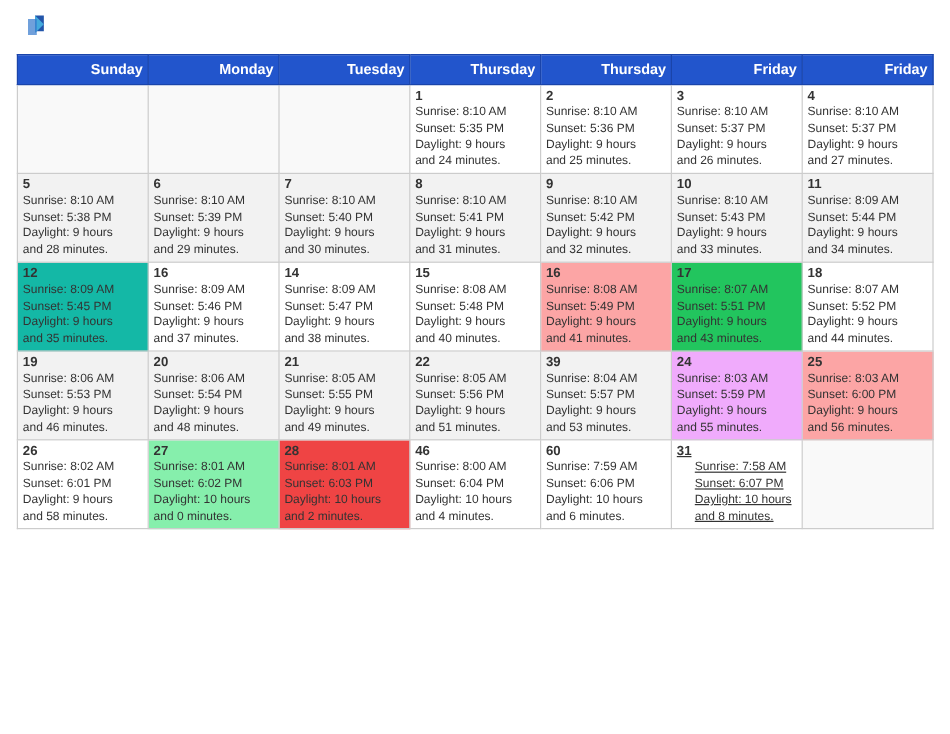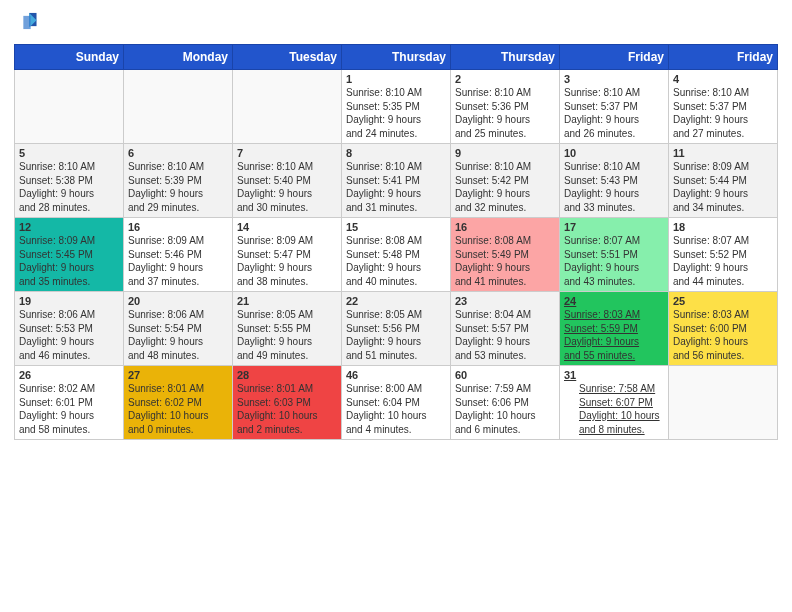--- a/index.html
+++ b/index.html
@@ -247,21 +247,21 @@
 Daylight: 9 hours
 and 40 minutes.</div>
           </td>
           <td style="background: #fca5a5;">
             <span class="day-num">16</span>
             <div class="day-info" style="white-space: pre-line;">Sunrise: 8:08 AM
 Sunset: 5:49 PM
 Daylight: 9 hours
 and 41 minutes.</div>
           </td>
-          <td style="background: #86efac;">
+          <td style="background: #22c55e;">
             <span class="day-num">17</span>
             <div class="day-info" style="white-space: pre-line;">Sunrise: 8:07 AM
 Sunset: 5:51 PM
 Daylight: 9 hours
 and 43 minutes.</div>
           </td>
           <td style="background: rgb(255, 255, 255);">
             <span class="day-num">18</span>
             <div class="day-info" style="white-space: pre-line;">Sunrise: 8:07 AM
 Sunset: 5:52 PM
@@ -292,50 +292,50 @@
 and 49 minutes.</div>
           </td>
           <td style="background: rgb(242, 242, 242);">
             <span class="day-num">22</span>
             <div class="day-info" style="white-space: pre-line;">Sunrise: 8:05 AM
 Sunset: 5:56 PM
 Daylight: 9 hours
 and 51 minutes.</div>
           </td>
           <td style="background: rgb(242, 242, 242);">
-            <span class="day-num">23</span>
+            <span class="day-num">39</span>
             <div class="day-info" style="white-space: pre-line;">Sunrise: 8:04 AM
 Sunset: 5:57 PM
 Daylight: 9 hours
 and 53 minutes.</div>
           </td>
-          <td style="background: #22c55e; text-decoration: underline;">
+          <td style="background: #f0abfc;">
             <span class="day-num">24</span>
             <div class="day-info" style="white-space: pre-line;">Sunrise: 8:03 AM
 Sunset: 5:59 PM
 Daylight: 9 hours
 and 55 minutes.</div>
           </td>
-          <td style="background: #fde047;">
+          <td style="background: #fca5a5;">
             <span class="day-num">25</span>
             <div class="day-info" style="white-space: pre-line;">Sunrise: 8:03 AM
 Sunset: 6:00 PM
 Daylight: 9 hours
 and 56 minutes.</div>
           </td>
         </tr>
         <tr>
           <td style="background: rgb(255, 255, 255);">
             <span class="day-num">26</span>
             <div class="day-info" style="white-space: pre-line;">Sunrise: 8:02 AM
 Sunset: 6:01 PM
 Daylight: 9 hours
 and 58 minutes.</div>
           </td>
-          <td style="background: #eab308;">
+          <td style="background: #86efac;">
             <span class="day-num">27</span>
             <div class="day-info" style="white-space: pre-line;">Sunrise: 8:01 AM
 Sunset: 6:02 PM
 Daylight: 10 hours
 and 0 minutes.</div>
           </td>
           <td style="background: #ef4444;">
             <span class="day-num">28</span>
             <div class="day-info" style="white-space: pre-line;">Sunrise: 8:01 AM
 Sunset: 6:03 PM

